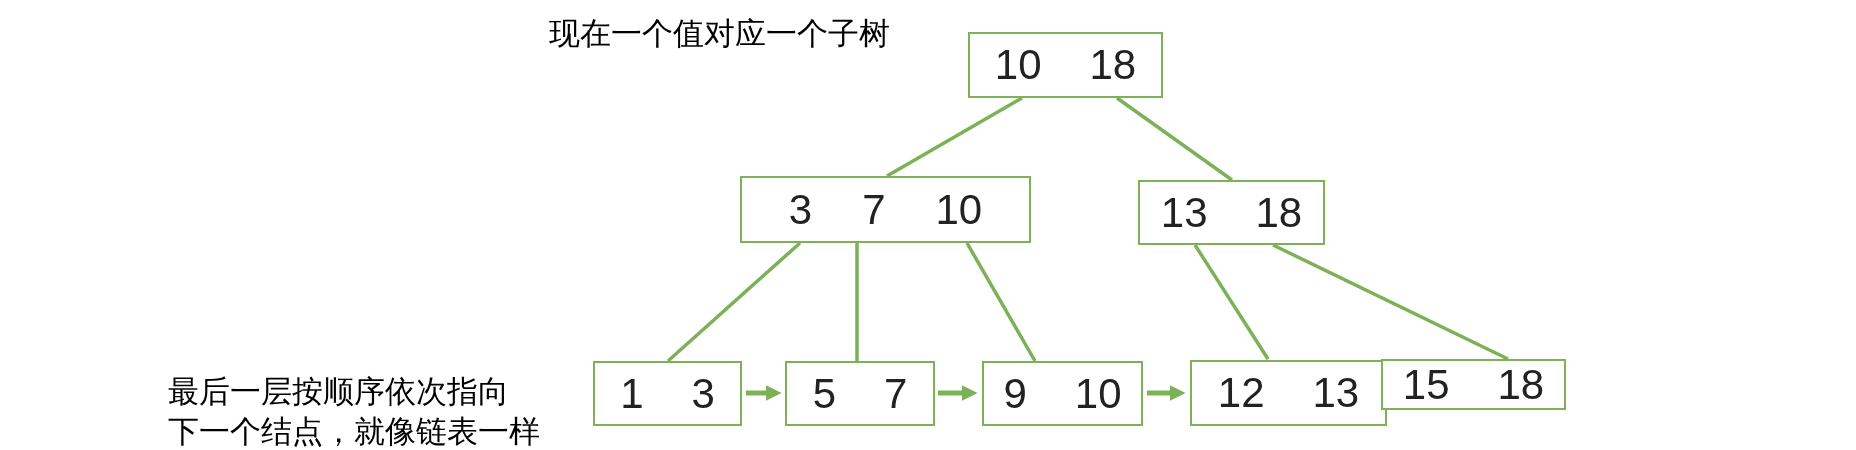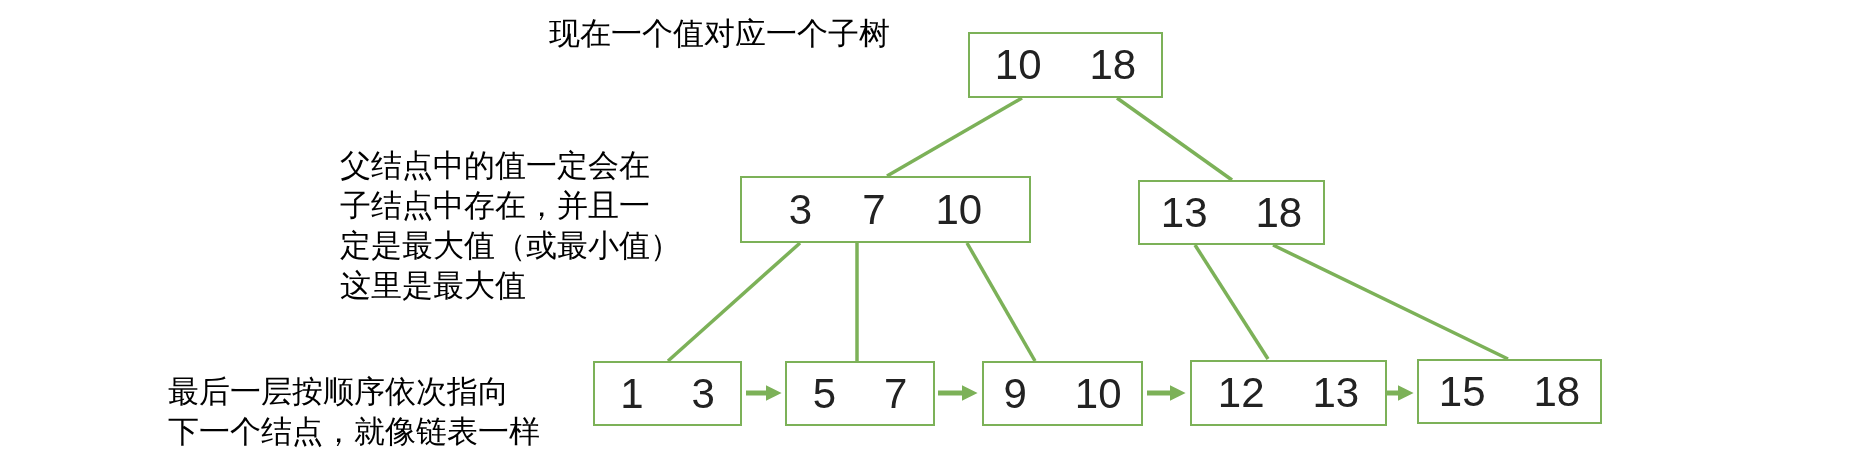--- a/index.html
+++ b/index.html
@@ -59,24 +59,20 @@
     <line class="wire" x1="1273" y1="245" x2="1508" y2="359"></line>
 
     <line class="link-arrow" x1="746" y1="393" x2="768" y2="393" marker-end="url(#arrowhead)"></line>
     <line class="link-arrow" x1="938" y1="393" x2="964" y2="393" marker-end="url(#arrowhead)"></line>
     <line class="link-arrow" x1="1147" y1="393" x2="1172" y2="393" marker-end="url(#arrowhead)"></line>
     <line class="link-arrow" x1="1379" y1="393" x2="1400" y2="393" marker-end="url(#arrowhead)"></line>
   </svg>
 
   <div class="annot" style="left:549px; top:14px;">现在一个值对应一个子树</div>
 
-  <div class="annot" style="left:340px; top:146px;">父结点中的值一定会在
-子结点中存在，并且一
-定是最大值（或最小值）
-这里是最大值</div>
 
   <div class="annot" style="left:168px; top:350px;margin-top:22px;">最后一层按顺序依次指向
 下一个结点，就像链表一样</div>
 
   <div class="node" style="left:968px; top:32px; width:195px; height:66px;">
     <span class="num">10</span>
     <span class="num">18</span>
   </div>
 
   <div class="node" style="left:740px; top:176px; width:291px; height:67px; gap:50px;">
@@ -103,18 +99,18 @@
   <div class="node" style="left:982px; top:361px; width:161px; height:65px;">
     <span class="num">9</span>
     <span class="num">10</span>
   </div>
 
   <div class="node" style="left:1190px; top:360px; width:197px; height:66px;">
     <span class="num">12</span>
     <span class="num">13</span>
   </div>
 
-  <div class="node" style="left:1417px; top:359px; width:185px; height:65px;">
+  <div class="node" style="left:1381px; top:359px; width:185px; height:51px;">
     <span class="num">15</span>
     <span class="num">18</span>
   </div>
 
 </div>
 
 </body></html>

